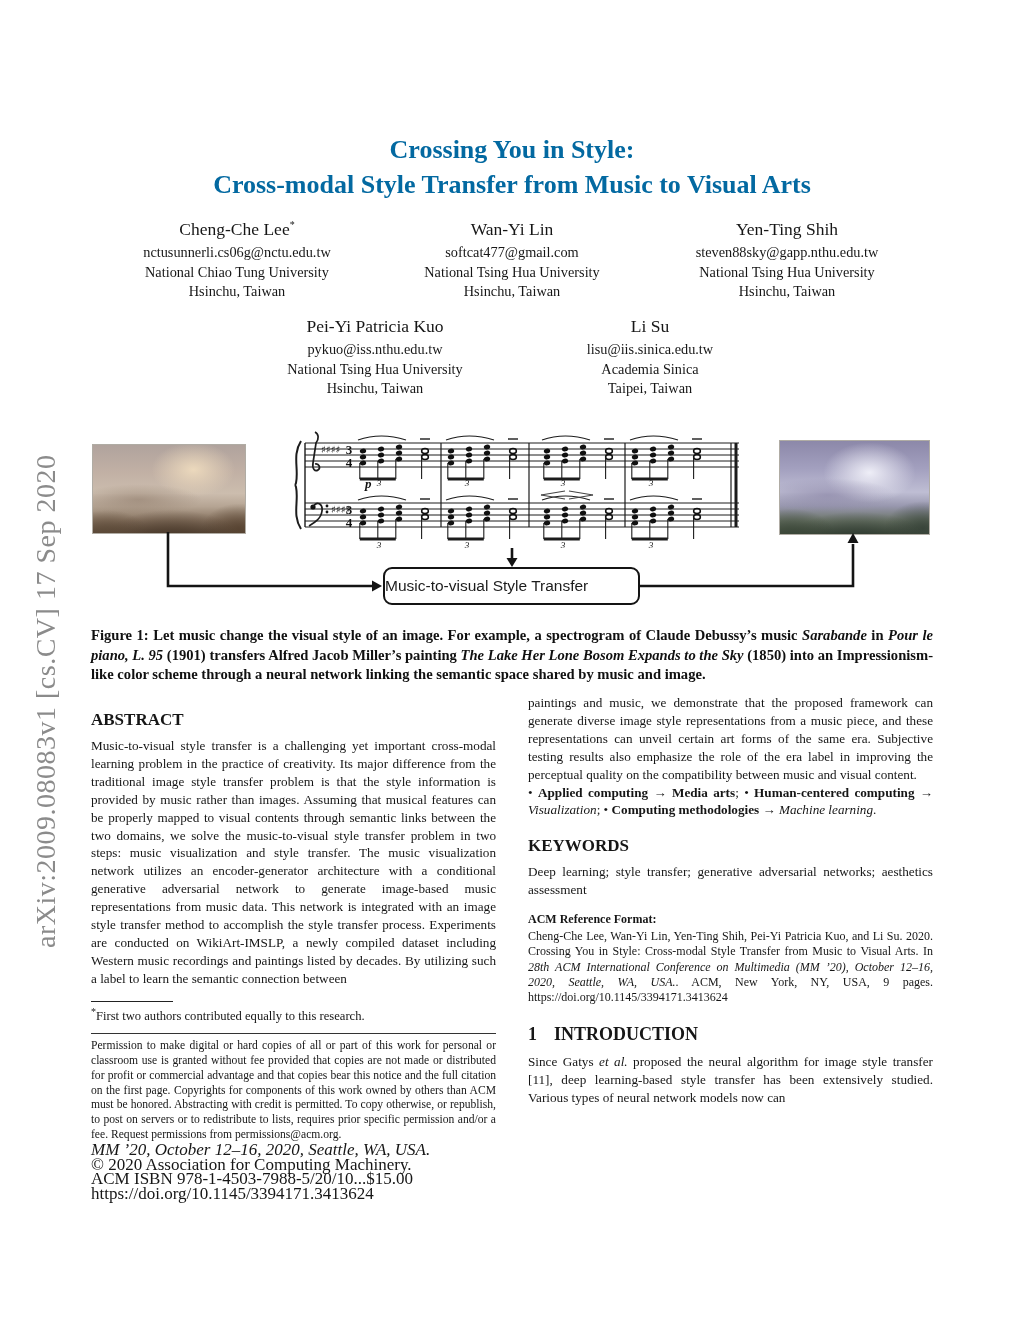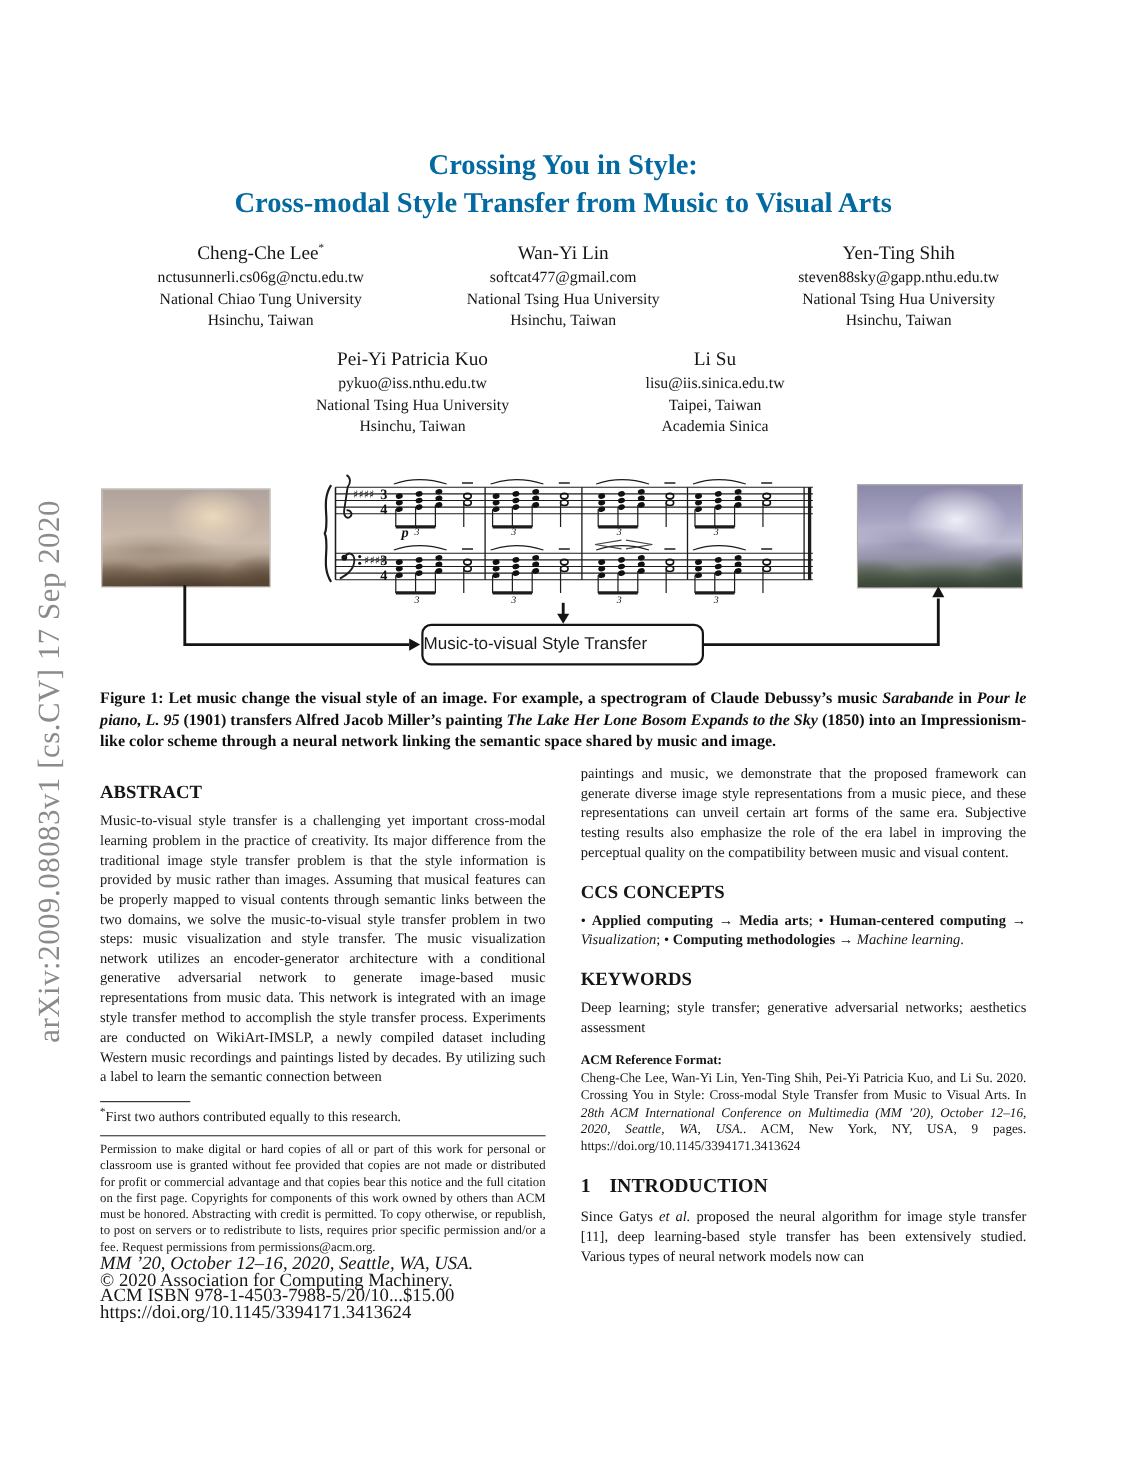--- a/index.html
+++ b/index.html
@@ -12,21 +12,21 @@
              letter-spacing:.5px;}
 
   
   .titleblock{position:absolute;top:132px;left:0;width:100%;text-align:center;}
   .titleblock h1{margin:0;font-size:26px;line-height:35px;font-weight:700;color:#0369a1;}
 
   
   .author{position:absolute;width:300px;text-align:center;}
   .author .name{font-size:17.5px;margin-bottom:3px;}
   .author .line{font-size:14.3px;line-height:19.5px;}
-  .a1{left:87px;top:219px}.a2{left:362px;top:219px}.a3{left:667px;top:219px}
+  .a1{left:87px;top:219px}.a2{left:362px;top:219px}.a3{left:637px;top:219px}
   .a4{left:225px;top:316px}.a5{left:500px;top:316px}
   sup{font-size:10px;}
 
   
   .painting{position:absolute;border:1px solid #b0aca4;}
   .painting-left{left:92px;top:444px;width:152px;height:88px;
     background:
       radial-gradient(ellipse 58px 38px at 66% 28%, rgba(238,219,190,.95), rgba(222,202,182,0) 72%),
       linear-gradient(180deg,#b0a39d 0%,#c2b1a5 32%,#ccbdae 55%,#b5a493 70%,#86725f 86%,#5a4838 100%);}
   .painting-left::after{content:"";position:absolute;inset:0;
@@ -121,22 +121,22 @@
   </div>
   <div class="author a4">
     <div class="name">Pei-Yi Patricia Kuo</div>
     <div class="line">pykuo@iss.nthu.edu.tw</div>
     <div class="line">National Tsing Hua University</div>
     <div class="line">Hsinchu, Taiwan</div>
   </div>
   <div class="author a5">
     <div class="name">Li Su</div>
     <div class="line">lisu@iis.sinica.edu.tw</div>
+    <div class="line">Academia Sinica</div>
     <div class="line">Taipei, Taiwan</div>
-    <div class="line">Academia Sinica</div>
   </div>
 
   <div class="painting painting-left"></div>
   <div class="painting painting-right"></div>
 
   <svg class="score" viewBox="0 0 460 126">
     <g id="score-glyphs">
         <line x1="22" y1="16" x2="456" y2="16" stroke="#1c1c1c" stroke-width="1"></line>
         <line x1="22" y1="22" x2="456" y2="22" stroke="#1c1c1c" stroke-width="1"></line>
         <line x1="22" y1="28" x2="456" y2="28" stroke="#1c1c1c" stroke-width="1"></line>
@@ -355,21 +355,20 @@
     <div class="permrule"></div>
     <p class="perm">Permission to make digital or hard copies of all or part of this work for personal or classroom use is granted without fee provided that copies are not made or distributed for profit or commercial advantage and that copies bear this notice and the full citation on the first page. Copyrights for components of this work owned by others than ACM must be honored. Abstracting with credit is permitted. To copy otherwise, or republish, to post on servers or to redistribute to lists, requires prior specific permission and/or a fee. Request permissions from permissions@acm.org.</p>
     <p class="perm-line italic">MM ’20, October 12–16, 2020, Seattle, WA, USA.</p>
     <p class="perm-line">© 2020 Association for Computing Machinery.</p>
     <p class="perm-line">ACM ISBN 978-1-4503-7988-5/20/10...$15.00</p>
     <p class="perm-line">https://doi.org/10.1145/3394171.3413624</p>
   </div>
 
   <div class="col col-right">
     <p class="body-text">paintings and music, we demonstrate that the proposed framework can generate diverse image style representations from a music piece, and these representations can unveil certain art forms of the same era. Subjective testing results also emphasize the role of the era label in improving the perceptual quality on the compatibility between music and visual content.</p>
-    <h2 class="sec-head mt">CCS CONCEPTS</h2>
     <p class="body-text"><span>• </span><span class="seg-b">Applied computing</span><span> → </span><span class="seg-b">Media arts</span><span>; • </span><span class="seg-b">Human-centered computing</span><span> → </span><span class="seg-i">Visualization</span><span>; • </span><span class="seg-b">Computing methodologies</span><span> → </span><span class="seg-i">Machine learning</span><span>.</span></p>
     <h2 class="sec-head mt">KEYWORDS</h2>
     <p class="body-text">Deep learning; style transfer; generative adversarial networks; aesthetics assessment</p>
     <p class="small-head">ACM Reference Format:</p>
     <p class="small-text"><span>Cheng-Che Lee, Wan-Yi Lin, Yen-Ting Shih, Pei-Yi Patricia Kuo, and Li Su. 2020. Crossing You in Style: Cross-modal Style Transfer from Music to Visual Arts. In </span><span class="seg-i">28th ACM International Conference on Multimedia (MM ’20), October 12–16, 2020, Seattle, WA, USA.</span><span>. ACM, New York, NY, USA, 9 pages. https://doi.org/10.1145/3394171.3413624</span></p>
     <h2 class="intro-head"><span class="num">1</span><span>INTRODUCTION</span></h2>
     <p class="body-text"><span>Since Gatys </span><span class="seg-i">et al.</span><span> proposed the neural algorithm for image style transfer [11], deep learning-based style transfer has been extensively studied. Various types of neural network models now can</span></p>
   </div>
 
 </div>

